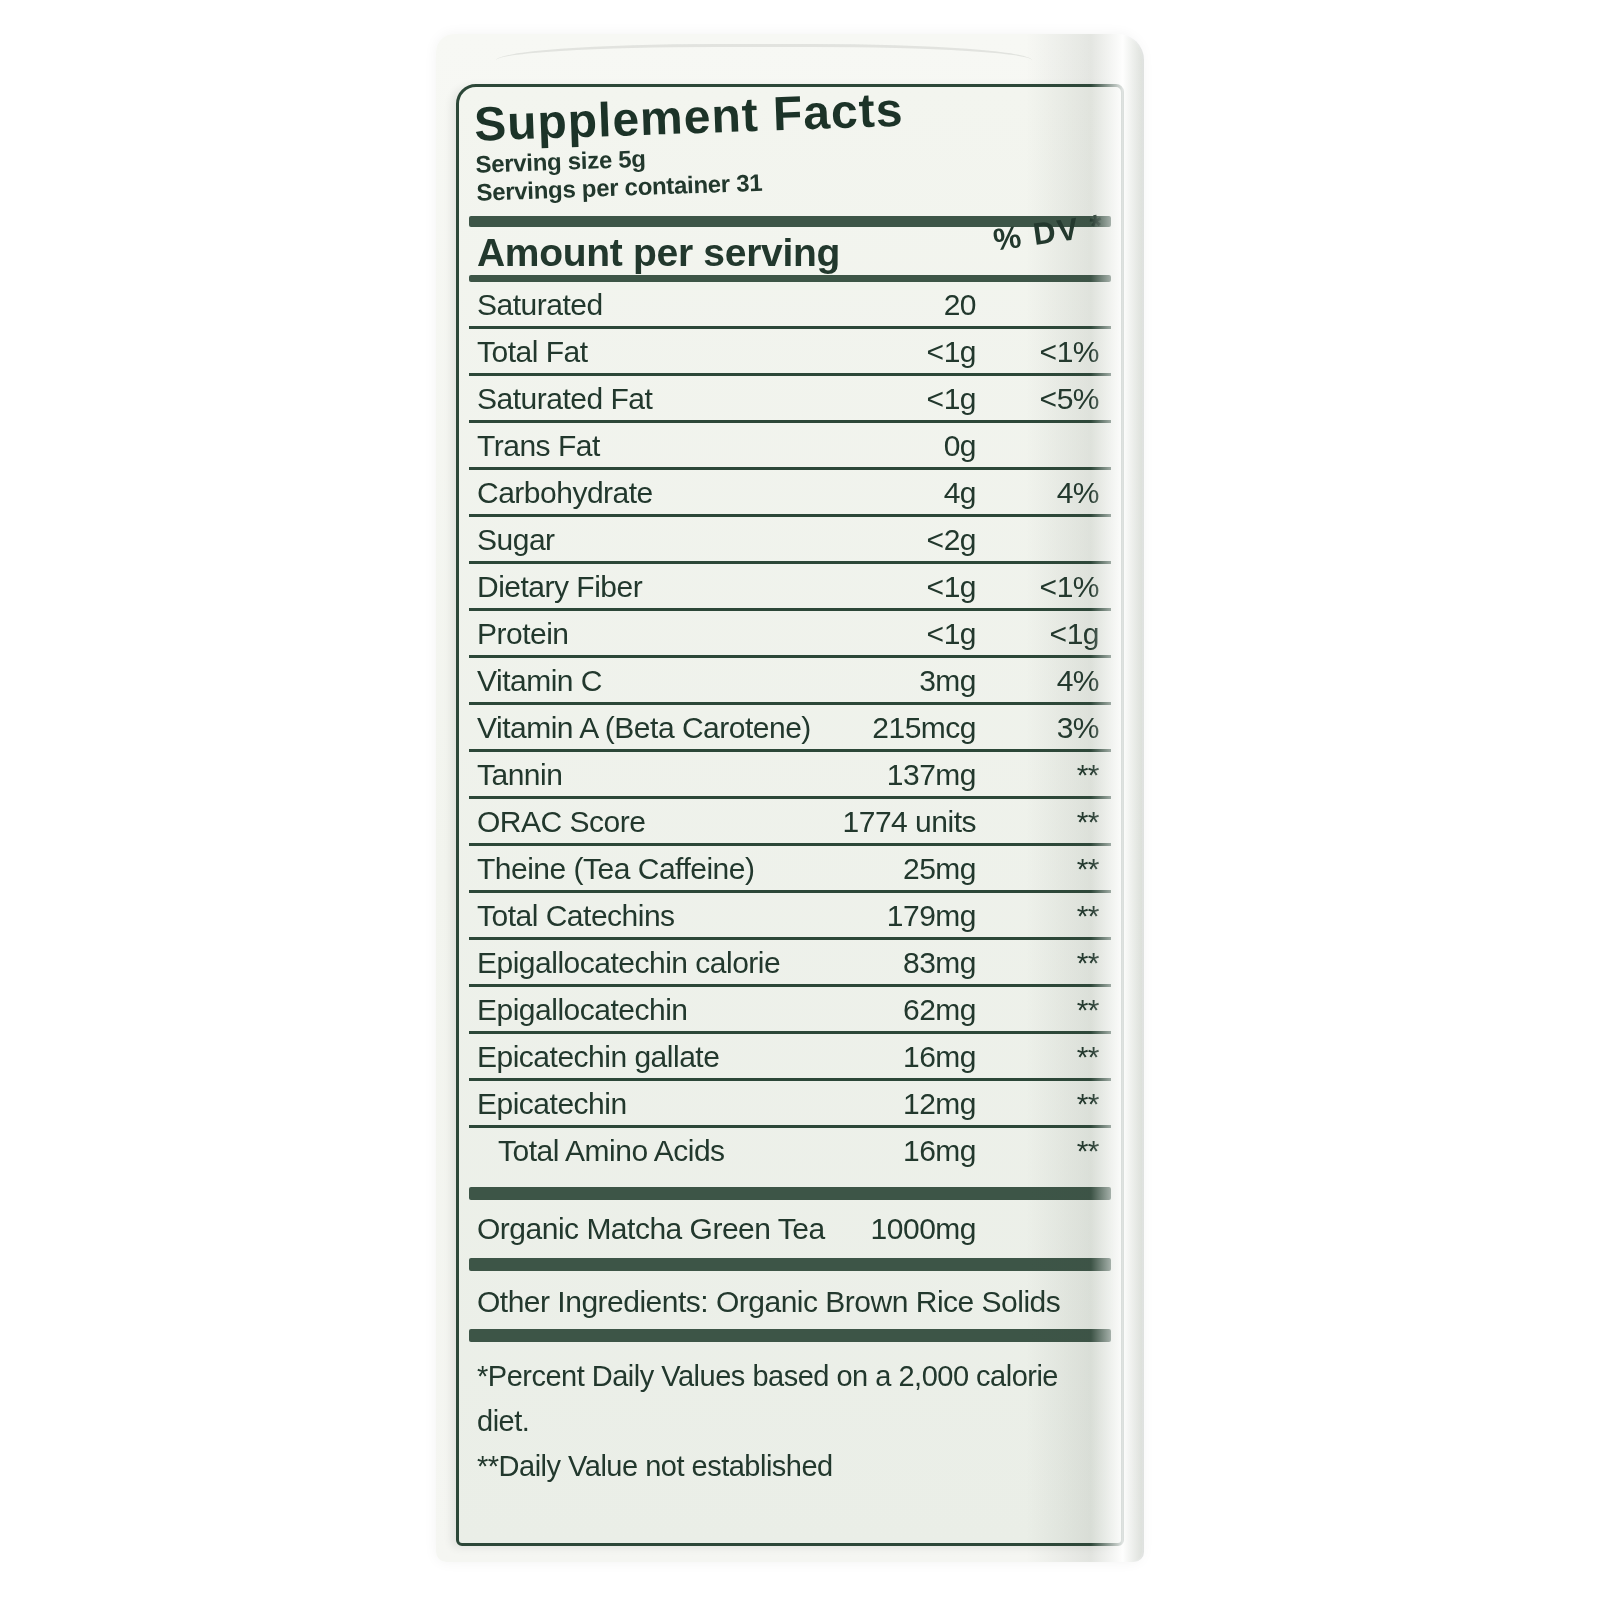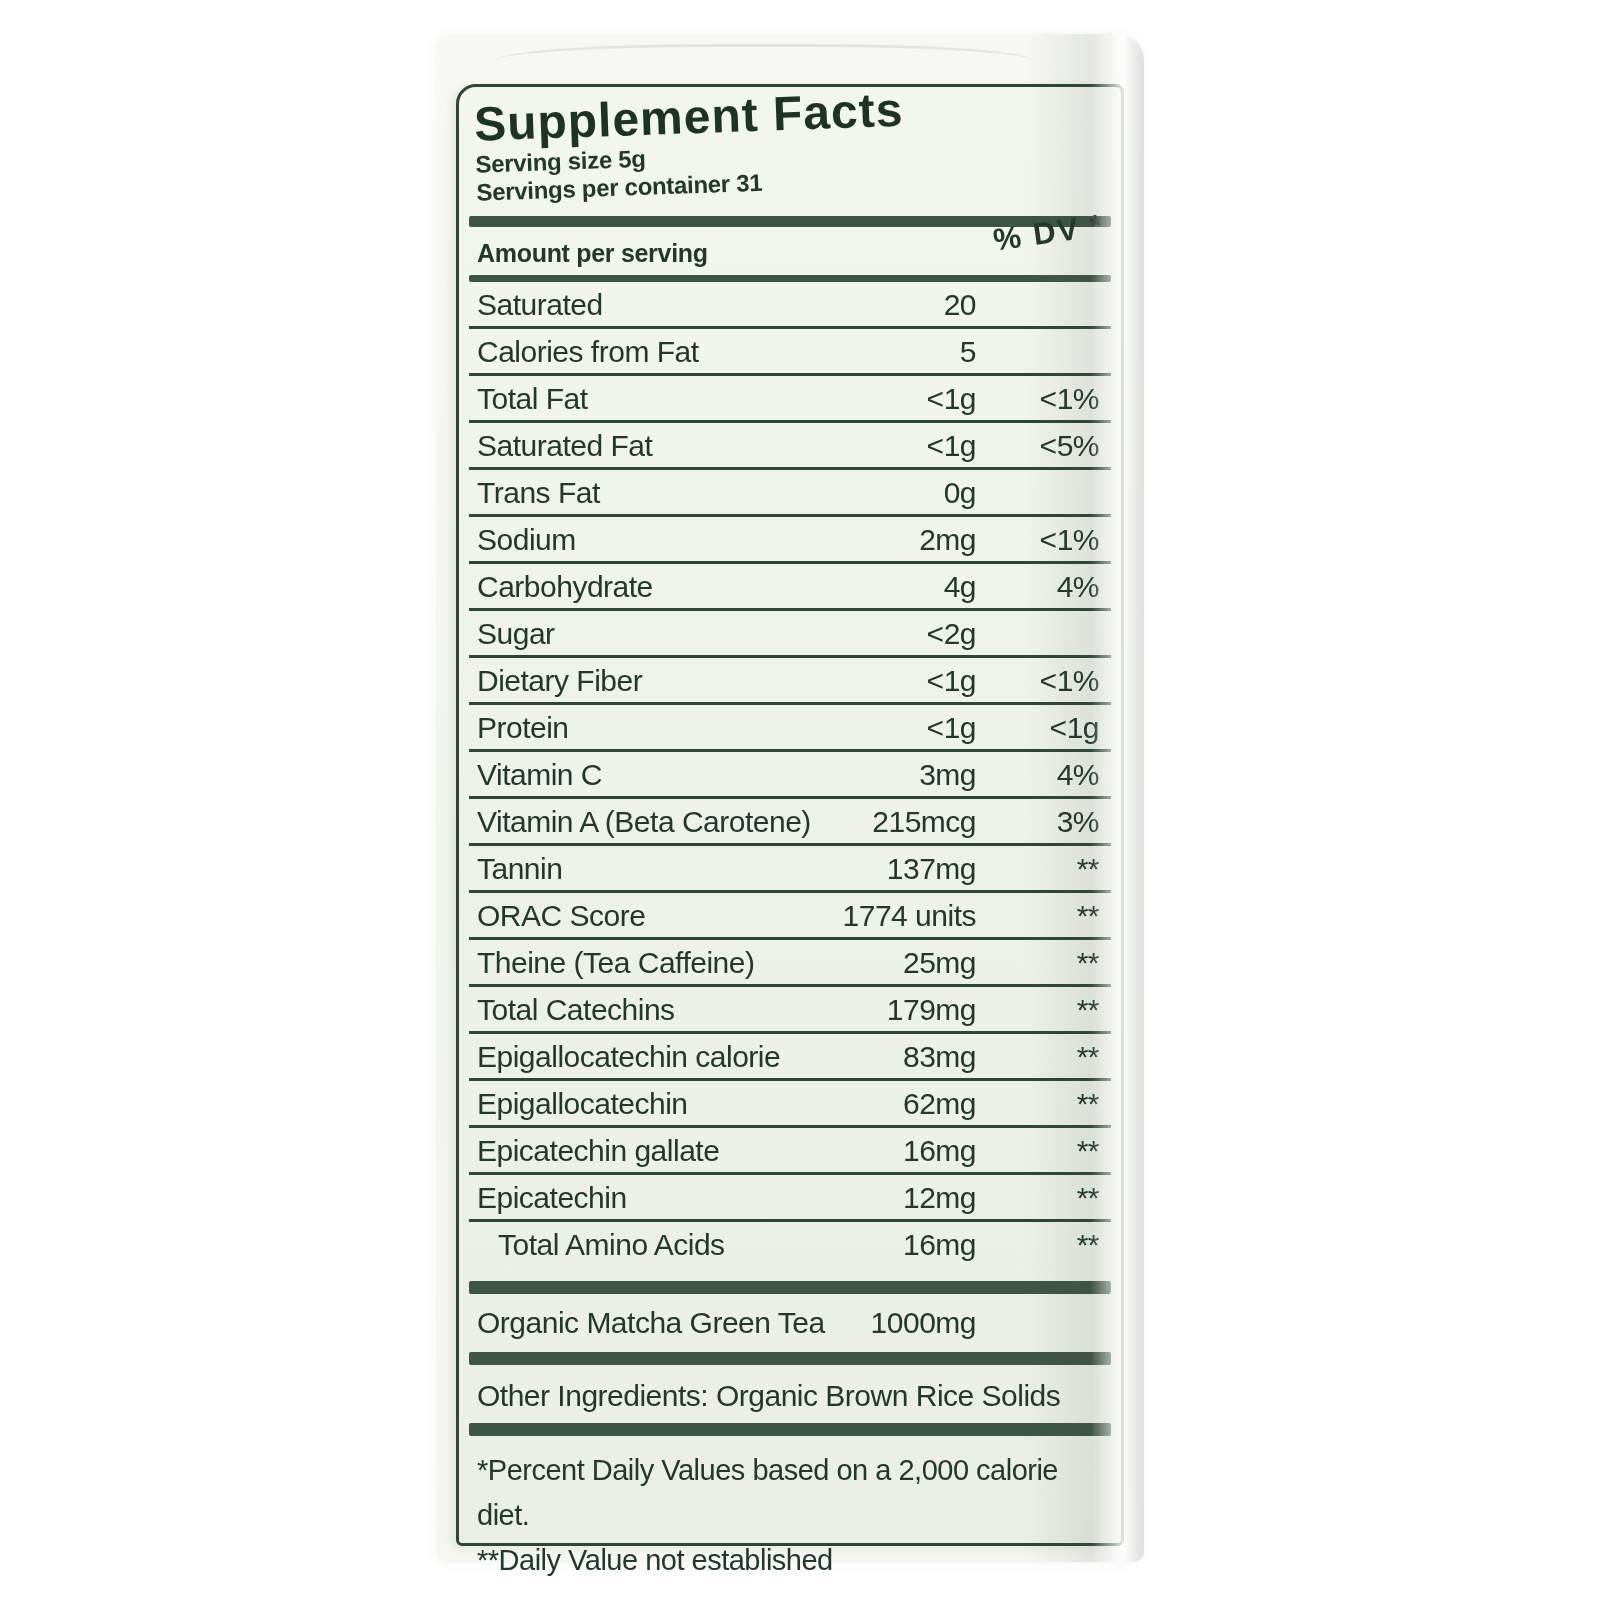--- a/index.html
+++ b/index.html
@@ -54,21 +54,21 @@
   .title{
     font-size:48px; font-weight:bold; letter-spacing:1px; color:#1c3328;
     line-height:52px; white-space:nowrap;
   }
   .serv{ font-size:24px; font-weight:bold; line-height:28px; letter-spacing:-0.3px; }
   .bar-heavy{ height:11px; background:var(--bar); margin-top:9px; border-radius:2px; }
   .bar-mid{ height:7px; background:var(--bar); border-radius:2px; }
   .bar-thick{ height:13px; background:var(--bar); border-radius:2px; }
   .colhead{ position:relative; height:48px; }
   .colhead .aps{
-    font-size:25px; font-weight:bold; line-height:52px; padding-left:8px; letter-spacing:-0.3px;
+    font-size:39px; font-weight:bold; line-height:52px; padding-left:8px; letter-spacing:-0.3px;
   }
   .colhead .dv{
     position:absolute; right:6px; top:-12px;
     font-size:31px; font-weight:bold;
     transform:rotate(-8deg);
     letter-spacing:2px;
   }
   .rows{ }
   .row{
     position:relative; height:47px; line-height:45px;
@@ -109,45 +109,35 @@
 
     <div class="bar-mid"></div>
 
     <div class="rows">
       <div class="row">
         <span class="nm">Saturated</span>
         <span class="amt">20</span>
         <span class="dvv"></span>
       </div>
       <div class="row">
-        <span class="nm">Calories from Fat</span>
-        <span class="amt">5</span>
-        <span class="dvv"></span>
-      </div>
-      <div class="row">
         <span class="nm">Total Fat</span>
         <span class="amt">&lt;1g</span>
         <span class="dvv">&lt;1%</span>
       </div>
       <div class="row">
         <span class="nm">Saturated Fat</span>
         <span class="amt">&lt;1g</span>
         <span class="dvv">&lt;5%</span>
       </div>
       <div class="row">
         <span class="nm">Trans Fat</span>
         <span class="amt">0g</span>
         <span class="dvv"></span>
       </div>
       <div class="row">
-        <span class="nm">Sodium</span>
-        <span class="amt">2mg</span>
-        <span class="dvv">&lt;1%</span>
-      </div>
-      <div class="row">
         <span class="nm">Carbohydrate</span>
         <span class="amt">4g</span>
         <span class="dvv">4%</span>
       </div>
       <div class="row">
         <span class="nm">Sugar</span>
         <span class="amt">&lt;2g</span>
         <span class="dvv"></span>
       </div>
       <div class="row">

